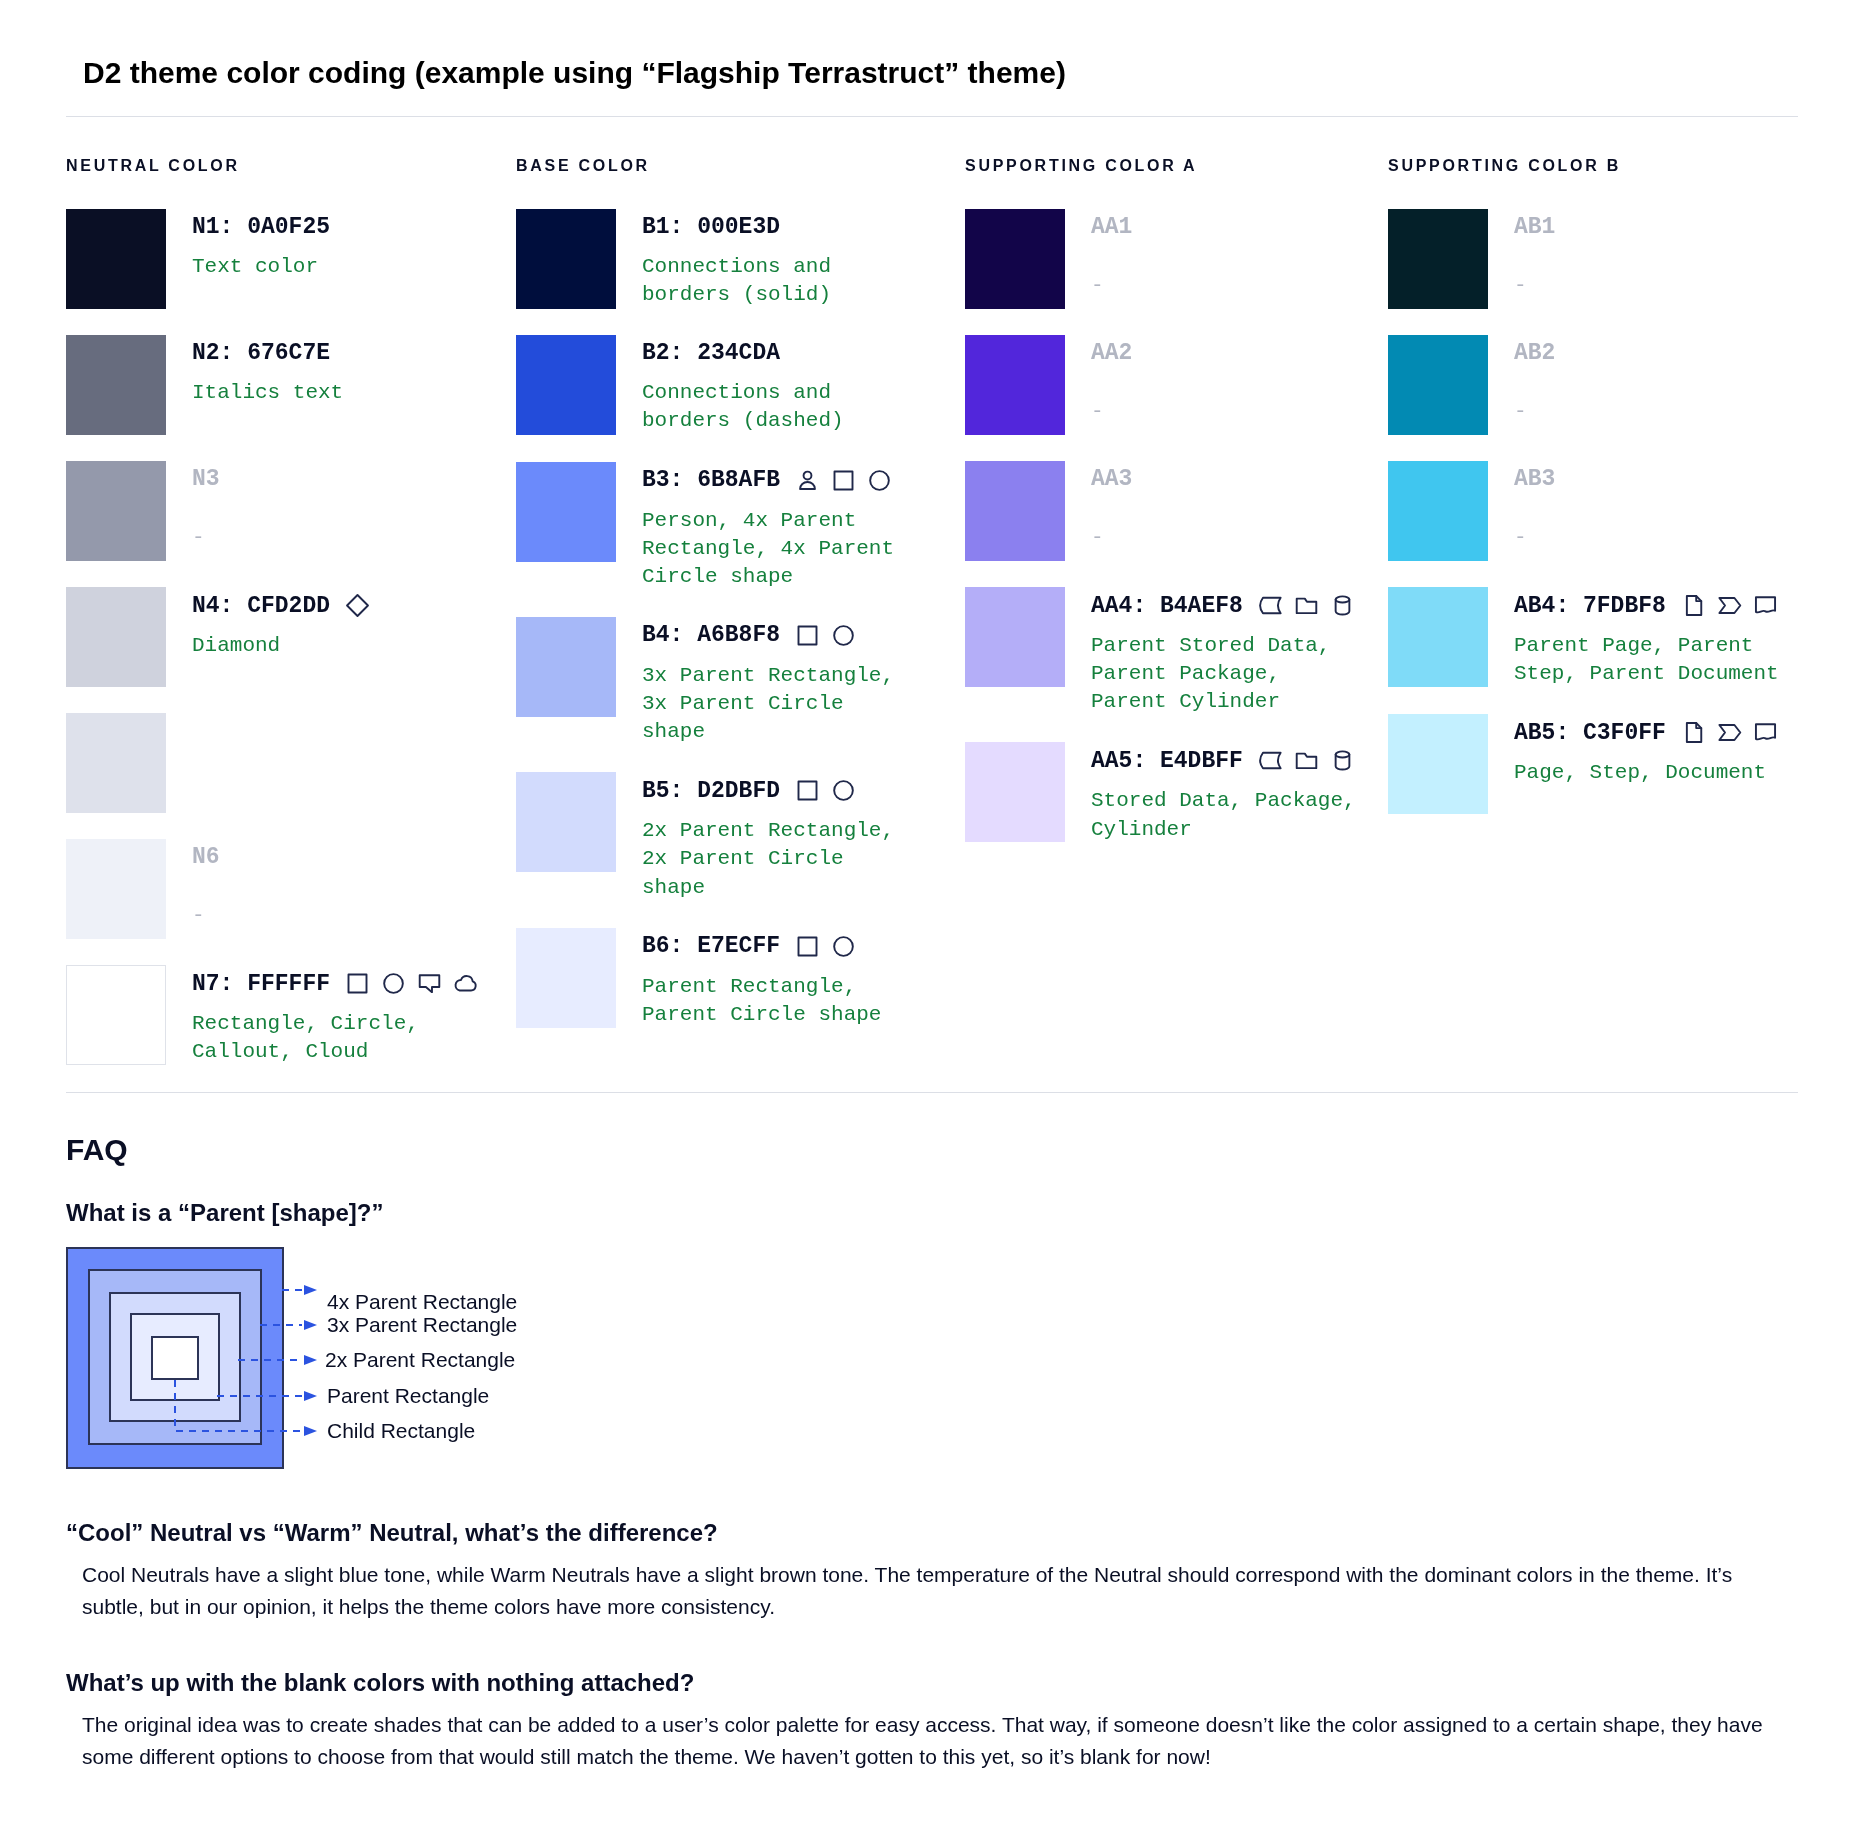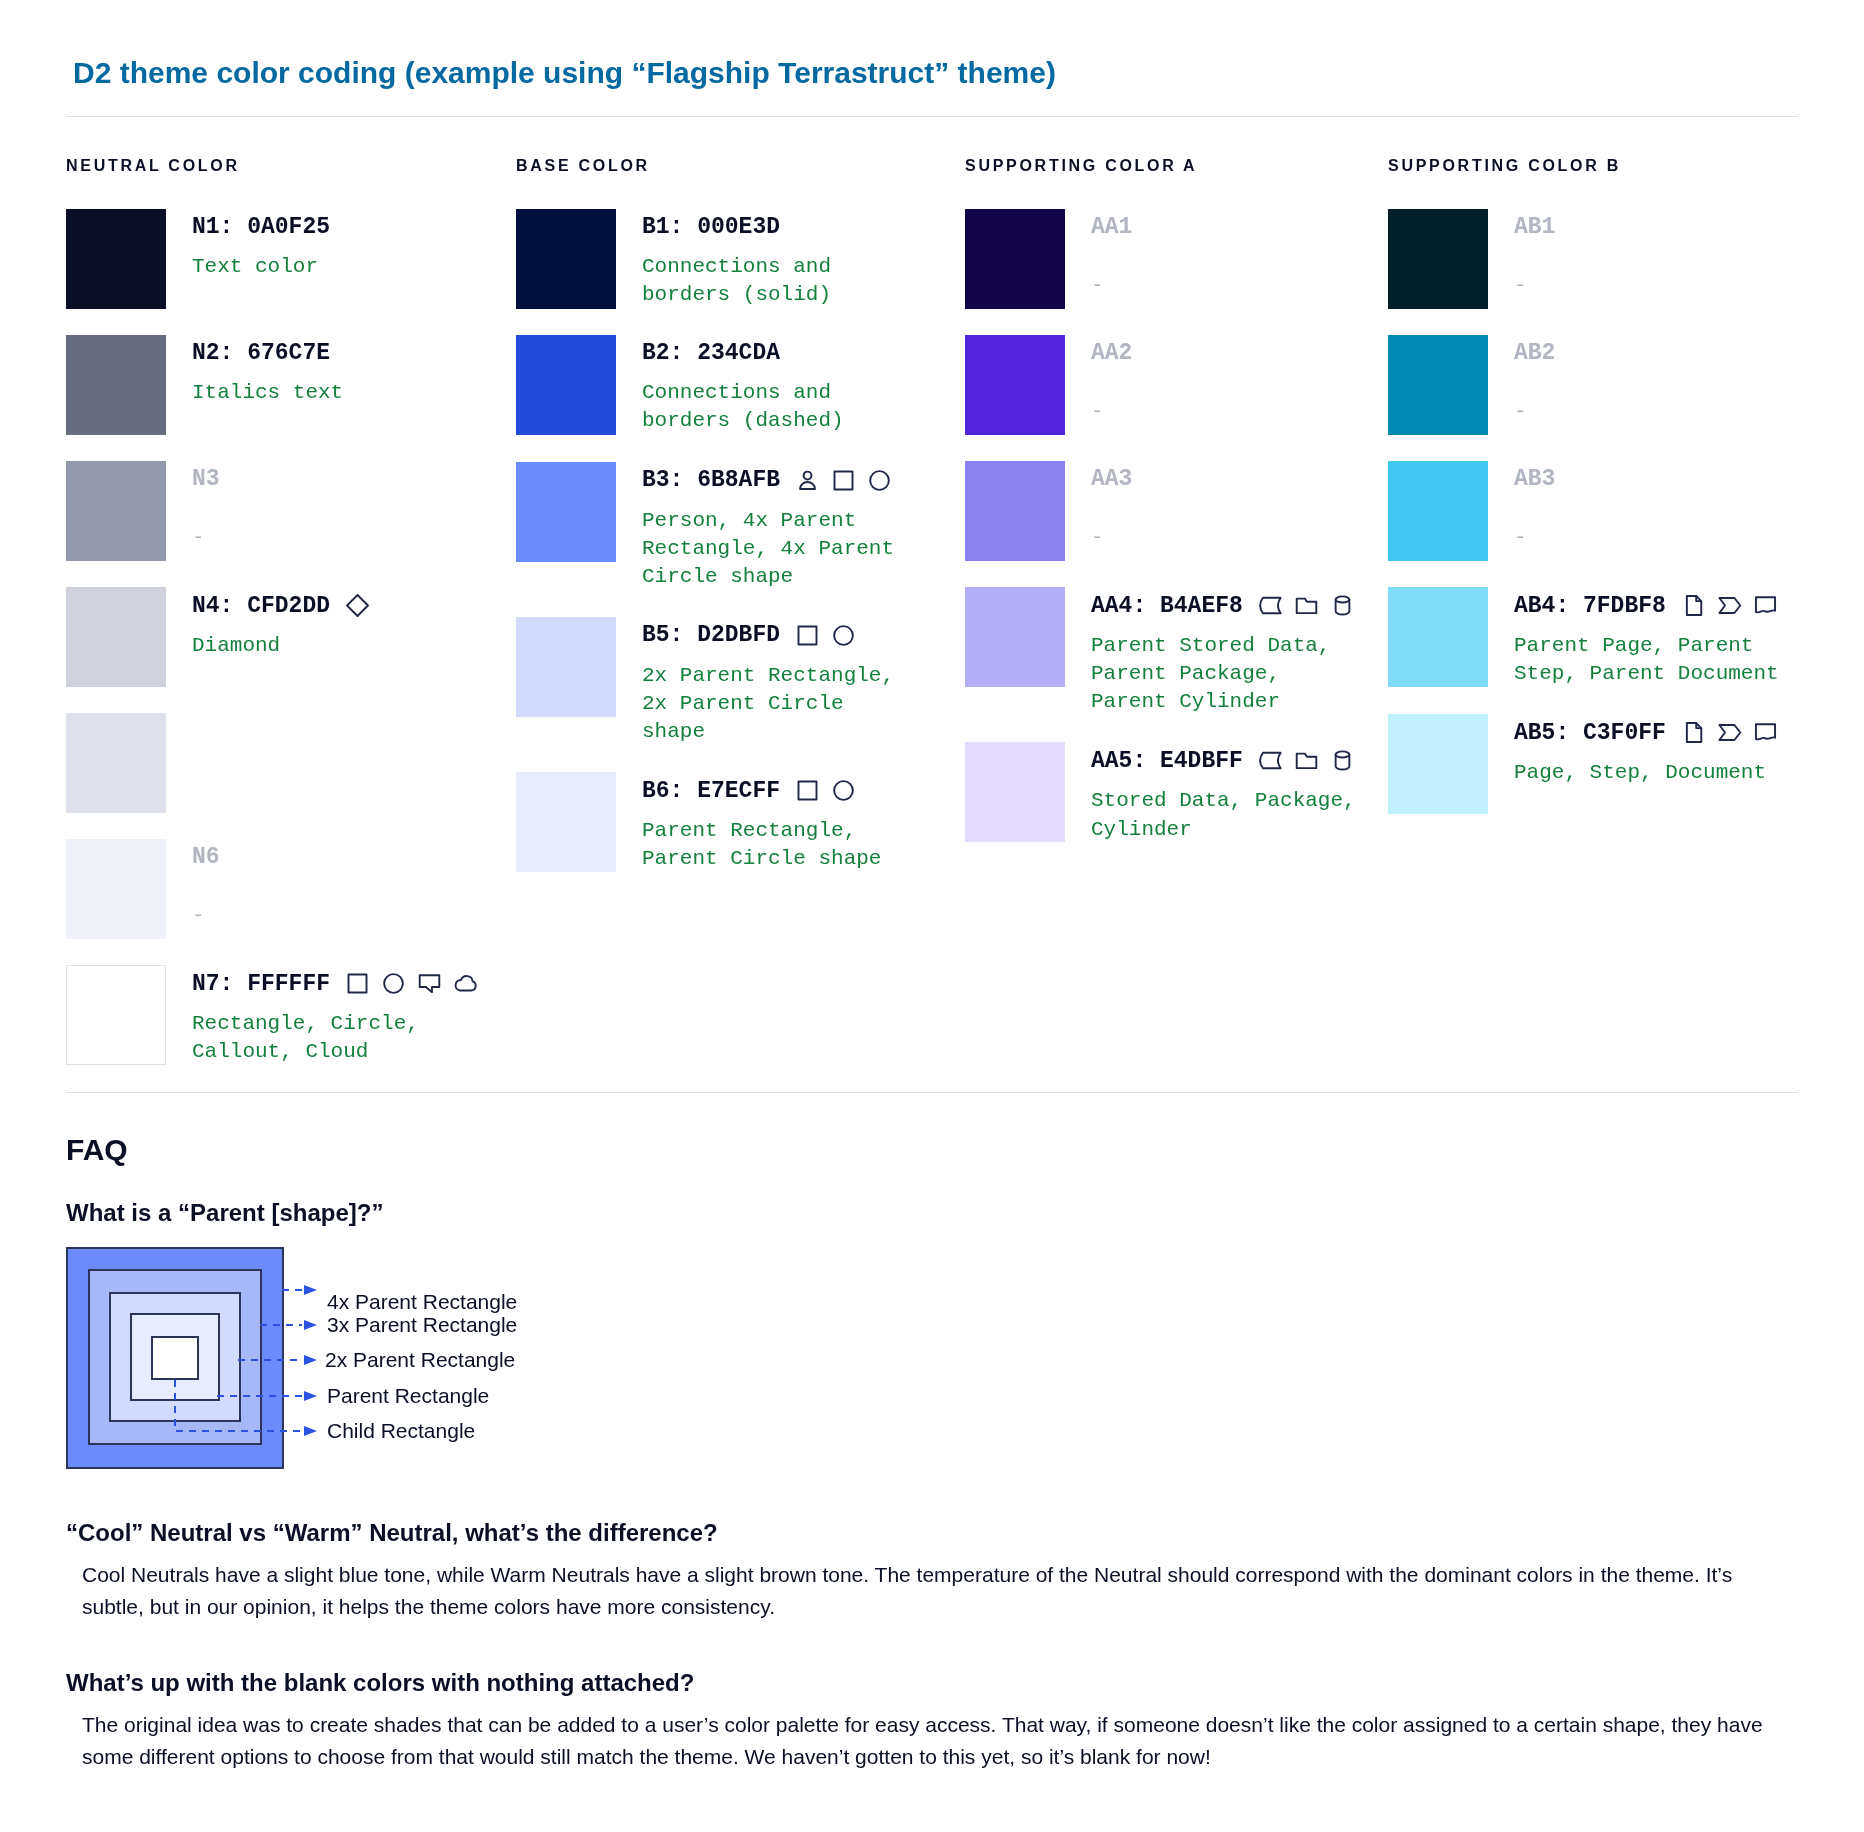--- a/index.html
+++ b/index.html
@@ -3,21 +3,21 @@
 <meta charset="utf-8">
 <style>
   html,body { margin:0; padding:0; background:#ffffff; }
   body {
     width:1864px; min-height:1832px;
     font-family:"Liberation Sans","DejaVu Sans",sans-serif;
     color:#0A0F25;
     -webkit-font-smoothing:antialiased;
   }
   .page { padding:56px 66px 40px 66px; }
-  h1.title { font-size:30px; font-weight:700; margin:0 0 26px 7px; color:#0369a1; }
+  h1.title { font-size:30px; font-weight:700; margin:0 0 26px 17px; color:#000000; }
   hr.rule { border:none; border-top:1px solid #dcdfe6; margin:0; }
   
   .palette { display:grid; grid-template-columns:450px 449px 423px auto; margin-top:40px; }
   .col-header {
     font-size:16px; font-weight:700; letter-spacing:0.17em;
     color:#0A0F25; margin-bottom:34px;
   }
   .swatch-row { display:flex; margin-bottom:26px;font-family:Liberation Mono, monospace; }
   .swatch { width:100px; height:100px; flex:0 0 100px; margin-right:26px; }
   .swatch.bordered { box-sizing:border-box; border:1px solid #dfe2e9; }
@@ -197,20 +197,41 @@
                     <svg viewBox="0 0 24 24" fill="none" stroke="#20284a" stroke-width="1.7" stroke-linejoin="round" stroke-linecap="round">
                       <circle cx="12" cy="12" r="8.3"></circle>
                     </svg>
                   </span>
                 </span>
       </div>
       <div class="desc">Person, 4x Parent Rectangle, 4x Parent Circle shape</div>
     </div>
   </div>
 
+  <div class="swatch-row">
+    <div class="swatch" style="background: rgb(166, 184, 248);"></div>
+    <div class="info">
+      <div class="code-line">
+        <span class="code">B4: A6B8F8</span>
+        <span class="icons">
+                  <span class="icon">
+                    <svg viewBox="0 0 24 24" fill="none" stroke="#20284a" stroke-width="1.7" stroke-linejoin="round" stroke-linecap="round">
+                      <rect x="4" y="4" width="16" height="16"></rect>
+                    </svg>
+                  </span>
+                  <span class="icon">
+                    <svg viewBox="0 0 24 24" fill="none" stroke="#20284a" stroke-width="1.7" stroke-linejoin="round" stroke-linecap="round">
+                      <circle cx="12" cy="12" r="8.3"></circle>
+                    </svg>
+                  </span>
+                </span>
+      </div>
+      <div class="desc">3x Parent Rectangle, 3x Parent Circle shape</div>
+    </div>
+  </div>
 
   <div class="swatch-row">
     <div class="swatch" style="background: rgb(210, 219, 253);"></div>
     <div class="info">
       <div class="code-line">
         <span class="code">B5: D2DBFD</span>
         <span class="icons">
                   <span class="icon">
                     <svg viewBox="0 0 24 24" fill="none" stroke="#20284a" stroke-width="1.7" stroke-linejoin="round" stroke-linecap="round">
                       <rect x="4" y="4" width="16" height="16"></rect>

